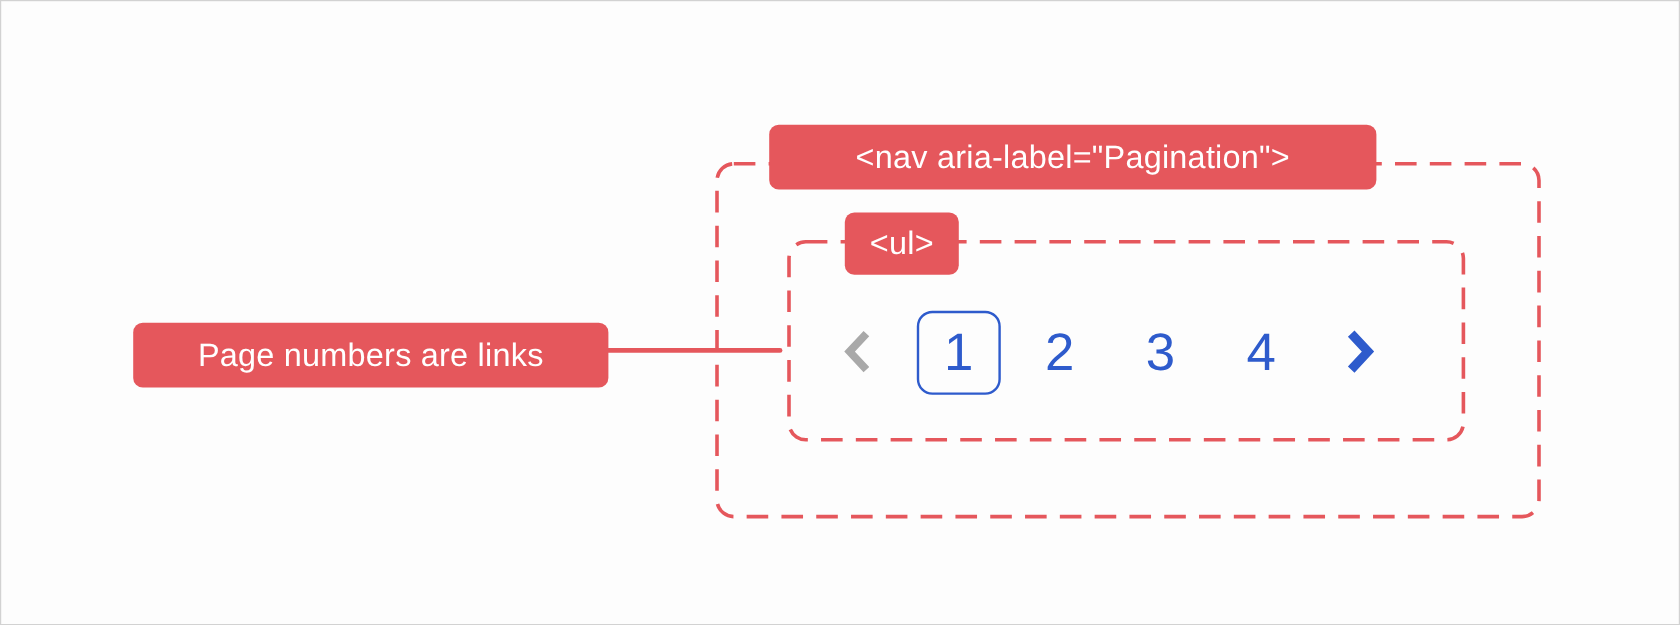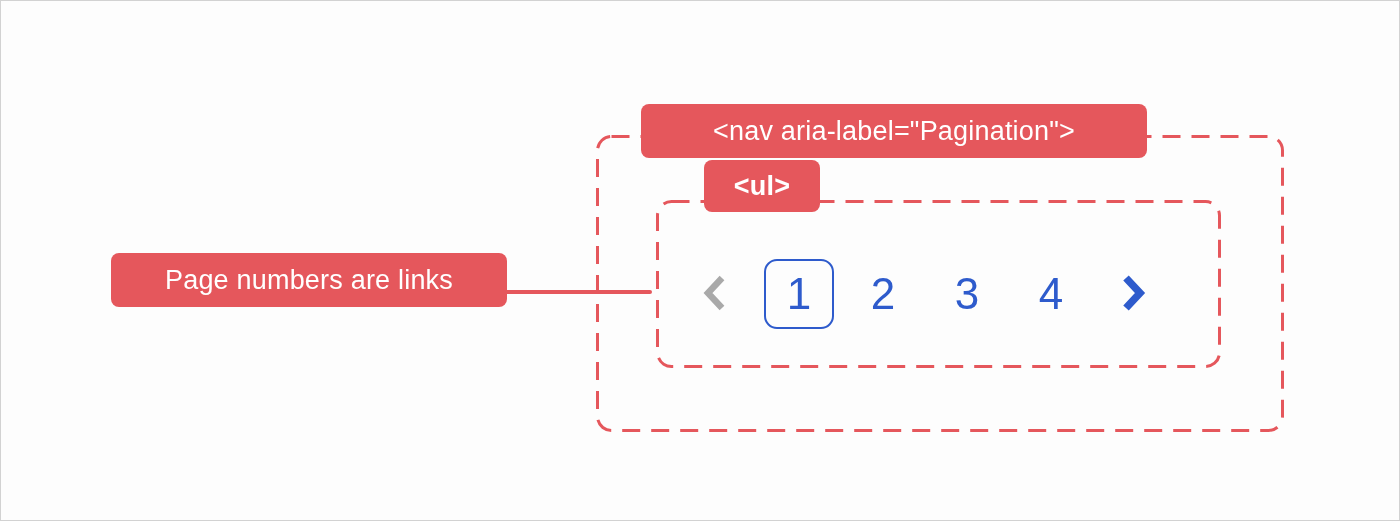--- a/index.html
+++ b/index.html
@@ -27,22 +27,22 @@
     display:flex;align-items:center;justify-content:center;
     background:var(--red);
     color:#fff;
     border-radius:8px;
     font-size:27px;
     letter-spacing:0.2px;
     white-space:nowrap;
     line-height:1;
   }
   .nav-label{left:640px;top:103px;width:506px;height:54px;}
-  .ul-label{left:703px;top:159px;width:116px;height:52px;font-weight:bold;}
-  .callout-label{left:110px;top:252px;width:396px;height:54px;}
+  .ul-label{left:703px;top:176px;width:95px;height:52px;}
+  .callout-label{left:110px;top:268px;width:396px;height:54px;}
   .pag-item{
     position:absolute;
     transform:translate(-50%,-50%);
     color:var(--blue);
     font-size:44px;
     font-weight:500;
     line-height:1;
   }
   .current-page{
     position:absolute;

